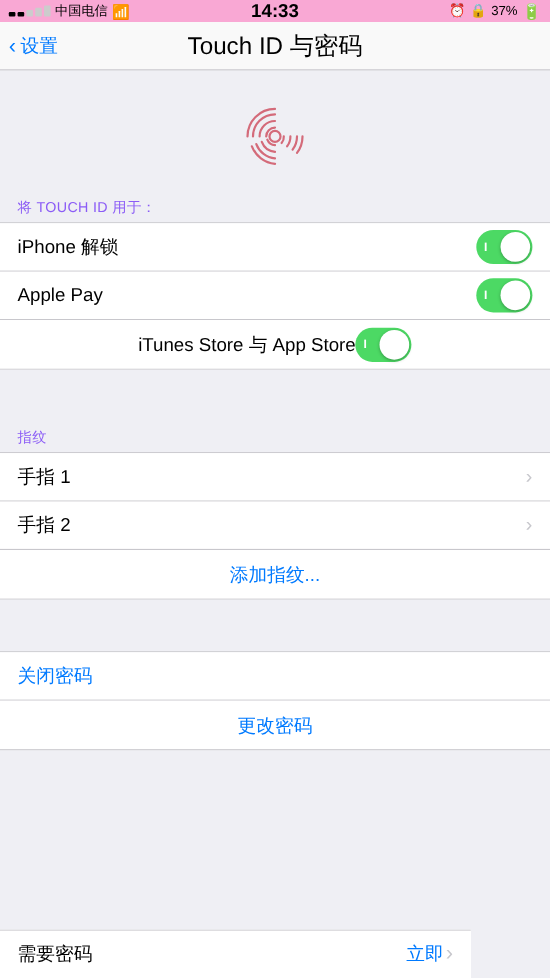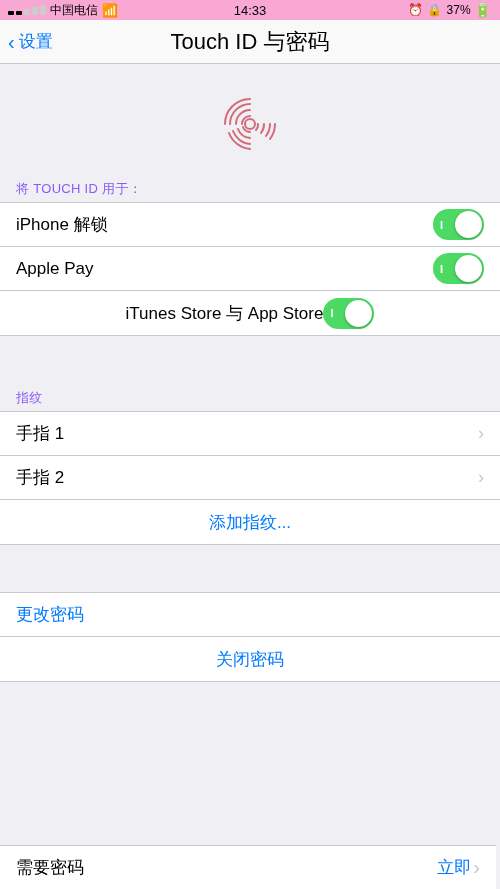--- a/index.html
+++ b/index.html
@@ -18,21 +18,21 @@
       background: #f9a8d4;
       height: 20px;
       display: flex;
       align-items: center;
       justify-content: space-between;
       padding: 0 8px;
       font-size: 12px;
       font-weight: 500;
     }
     .status-left { display: flex; align-items: center; gap: 4px; }
-    .status-center { font-size: 13px; font-weight: 400; position: absolute; left: 50%; transform: translateX(-50%); }
+    .status-center { font-size: 17px; font-weight: 700; position: absolute; left: 50%; transform: translateX(-50%); }
     .status-right { display: flex; align-items: center; gap: 4px; font-size: 12px; }
 
     
     .signal-dots { display: flex; gap: 2px; align-items: flex-end; }
     .signal-dot {
       width: 6px;
       border-radius: 1px;
       background: #000;
     }
 
@@ -160,21 +160,21 @@
     .bottom-bar {
       background: #fff;
       border-top: 1px solid #c8c7cc;
       height: 44px;
       display: flex;
       align-items: center;
       justify-content: space-between;
       padding: 0 16px;
       position: fixed;
       bottom: 0;
-      width: 496px;
+      width: 428px;
     }
     .bottom-bar-label {
       font-size: 17px;
       color: #000;
     }
     .bottom-bar-action {
       display: flex;
       align-items: center;
       color: #007aff;
       font-size: 17px;
@@ -282,24 +282,24 @@
   </div>
   <div class="list-item">
     <span class="list-item-label blue">添加指纹...</span>
   </div>
 </div>
 
 <div class="spacer"></div>
 
 <div class="list-group">
   <div class="list-item">
+    <span class="list-item-label blue">关闭密码</span>
+  </div>
+  <div class="list-item">
     <span class="list-item-label blue">更改密码</span>
-  </div>
-  <div class="list-item">
-    <span class="list-item-label blue">关闭密码</span>
   </div>
 </div>
 
 <div class="spacer" style="height: 200px;"></div>
 
 <div class="bottom-bar">
   <span class="bottom-bar-label">需要密码</span>
   <div class="bottom-bar-action">
     <span>立即</span>
     <span style="color:#c7c7cc; font-size:20px;">›</span>

